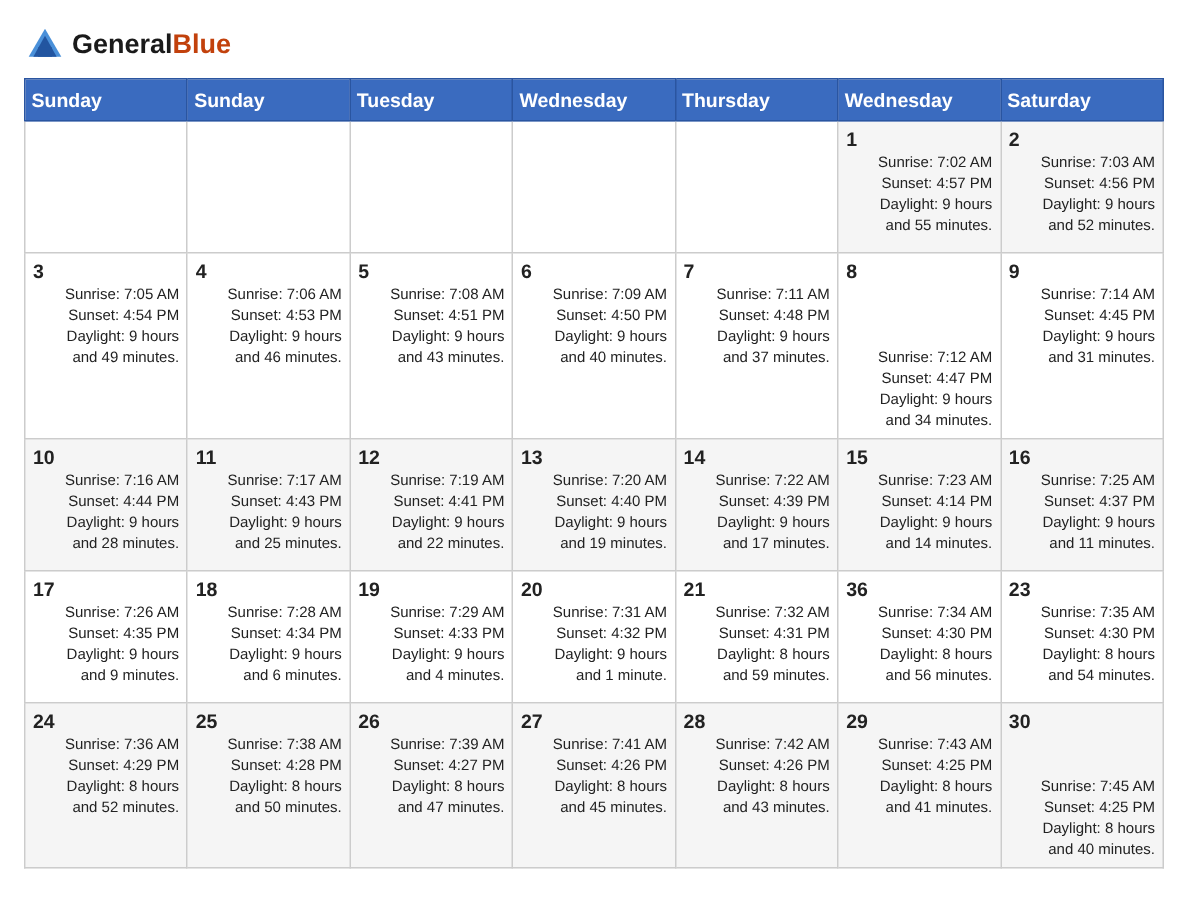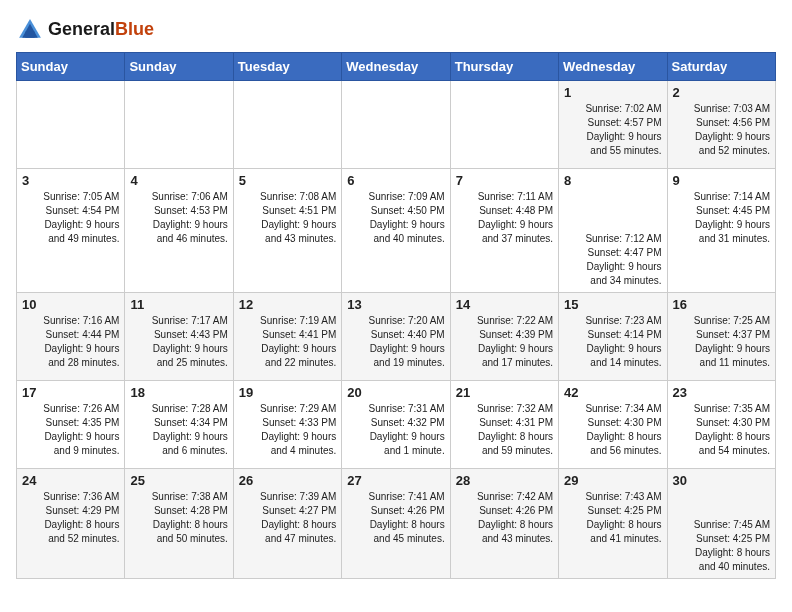--- a/index.html
+++ b/index.html
@@ -274,21 +274,21 @@
 and 1 minute.</div>
         </td>
         <td>
           <span class="day-num">21</span>
           <div class="day-info" style="white-space: pre-line;">Sunrise: 7:32 AM
 Sunset: 4:31 PM
 Daylight: 8 hours
 and 59 minutes.</div>
         </td>
         <td>
-          <span class="day-num">42</span>
+          <span class="day-num">36</span>
           <div class="day-info" style="white-space: pre-line;">Sunrise: 7:34 AM
 Sunset: 4:30 PM
 Daylight: 8 hours
 and 56 minutes.</div>
         </td>
         <td>
           <span class="day-num">23</span>
           <div class="day-info" style="white-space: pre-line;">Sunrise: 7:35 AM
 Sunset: 4:30 PM
 Daylight: 8 hours

